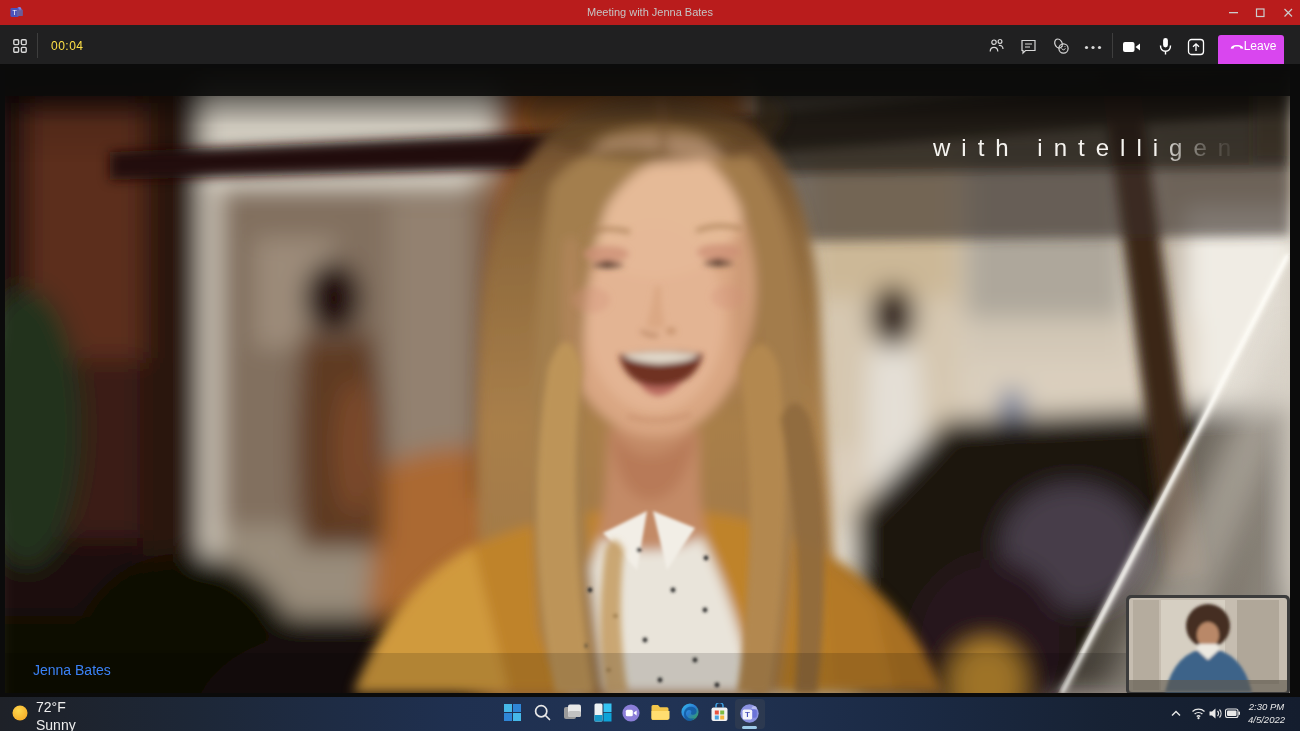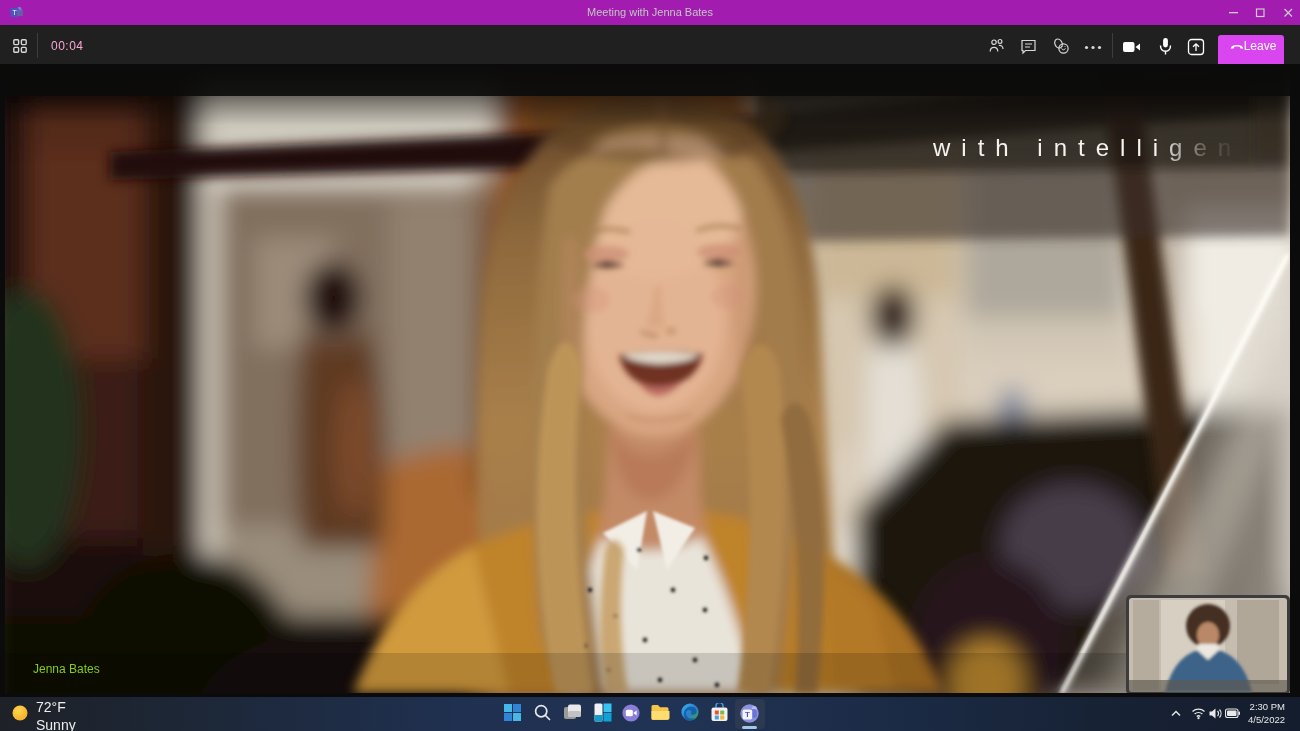--- a/index.html
+++ b/index.html
@@ -1,31 +1,31 @@
 <!DOCTYPE html>
 <html><head>
 <meta charset="utf-8">
 <style>
   html,body{margin:0;padding:0;background:#000;}
   *{box-sizing:border-box;}
   body{width:1300px;height:731px;overflow:hidden;font-family:"Liberation Sans",sans-serif;position:relative;}
-  .titlebar{position:absolute;left:0;top:0;width:1300px;height:25px;background:#a21caf;}
+  .titlebar{position:absolute;left:0;top:0;width:1300px;height:25px;background:#b91c1c;}
   .title{position:absolute;left:0;right:0;top:0;height:25px;text-align:center;line-height:25px;color:#c5c5c5;font-size:11px;}
   .tlogo{position:absolute;left:9px;top:5px;width:15px;height:15px;}
   .wctl{position:absolute;top:0;height:25px;color:#cfcfcf;}
   .toolbar{position:absolute;left:0;top:25px;width:1300px;height:39px;background:#202021;}
   .sep{position:absolute;top:8px;width:1px;height:25px;background:#3e3e3e;}
-  .timer{position:absolute;left:51px;top:39px;color:#f9a8d4;font-size:12px;letter-spacing:0.5px;}
+  .timer{position:absolute;left:51px;top:39px;color:#fde047;font-size:12px;letter-spacing:0.5px;}
   .stage{position:absolute;left:0;top:64px;width:1300px;height:633px;background:#0b0b0b;}
   .video{position:absolute;left:5px;top:4px;width:1285px;height:625px;overflow:hidden;}
   .leave{position:absolute;left:1218px;top:10px;width:66px;height:38px;background:#d946ef;border-radius:3px;color:#fff;font-size:12px;text-align:center;line-height:23px;}
   .taskbar{position:absolute;left:0;top:697px;width:1300px;height:34px;background:linear-gradient(90deg,#1e2128 0%,#1d2737 15%,#1f3050 35%,#213354 52%,#1b2a44 70%,#172234 85%,#141d2e 100%);}
-  .clock{position:absolute;right:15px;top:6px;text-align:right;color:#e8e8e8;font-size:9.5px;line-height:8.5px;}
+  .clock{position:absolute;right:15px;top:6px;text-align:center;color:#e8e8e8;font-size:9.5px;line-height:8.5px;font-style:italic;}
   .weather{position:absolute;left:36px;top:6px;color:#eee;font-size:14px;line-height:8.5px;}
-  .namtag{position:absolute;left:28px;top:594px;color:#84cc16;font-size:12px;}
+  .namtag{position:absolute;left:28px;top:594px;color:#3b82f6;font-size:14px;}
   .witext{position:absolute;left:928px;top:66px;color:#f5f3ef;font-size:24px;letter-spacing:11px;font-weight:400;
      -webkit-mask-image:linear-gradient(90deg,#000 0%,#000 72%,rgba(0,0,0,0.25) 88%,rgba(0,0,0,0) 100%);
      mask-image:linear-gradient(90deg,#000 0%,#000 72%,rgba(0,0,0,0.25) 88%,rgba(0,0,0,0) 100%);}
 </style>
 </head>
 <body>
 
 <div class="titlebar">
   <div class="title">Meeting with Jenna Bates</div>
   <svg class="tlogo" viewBox="0 0 16 16">

